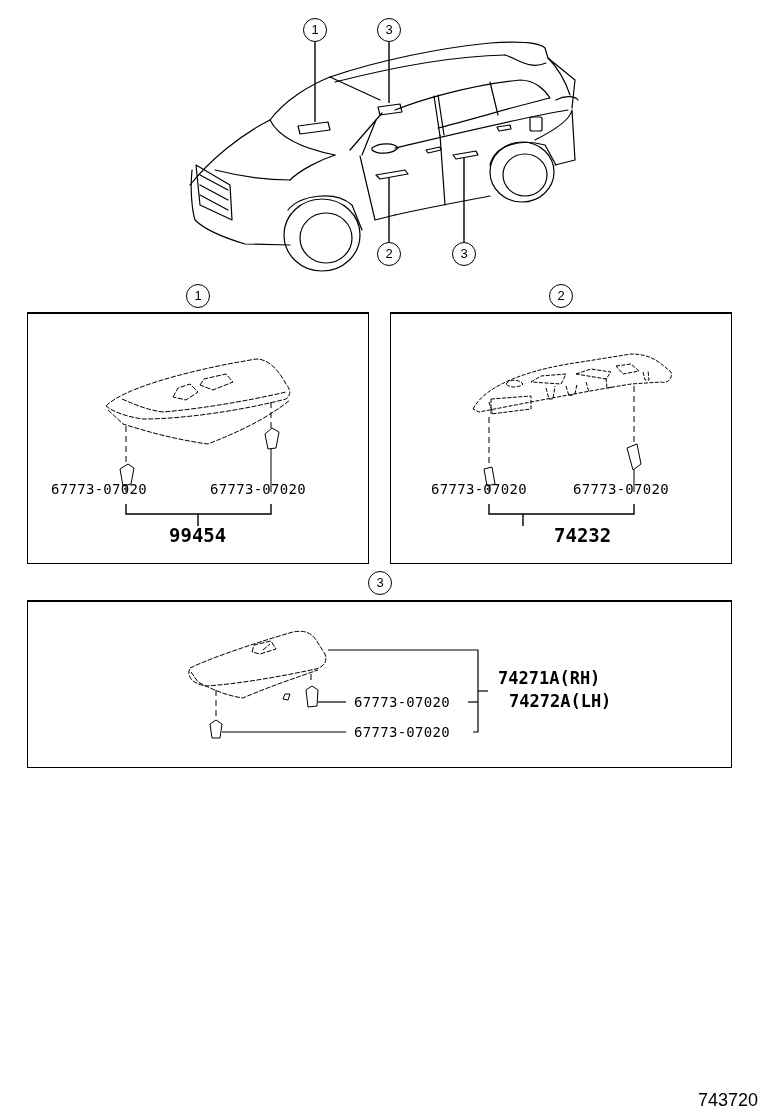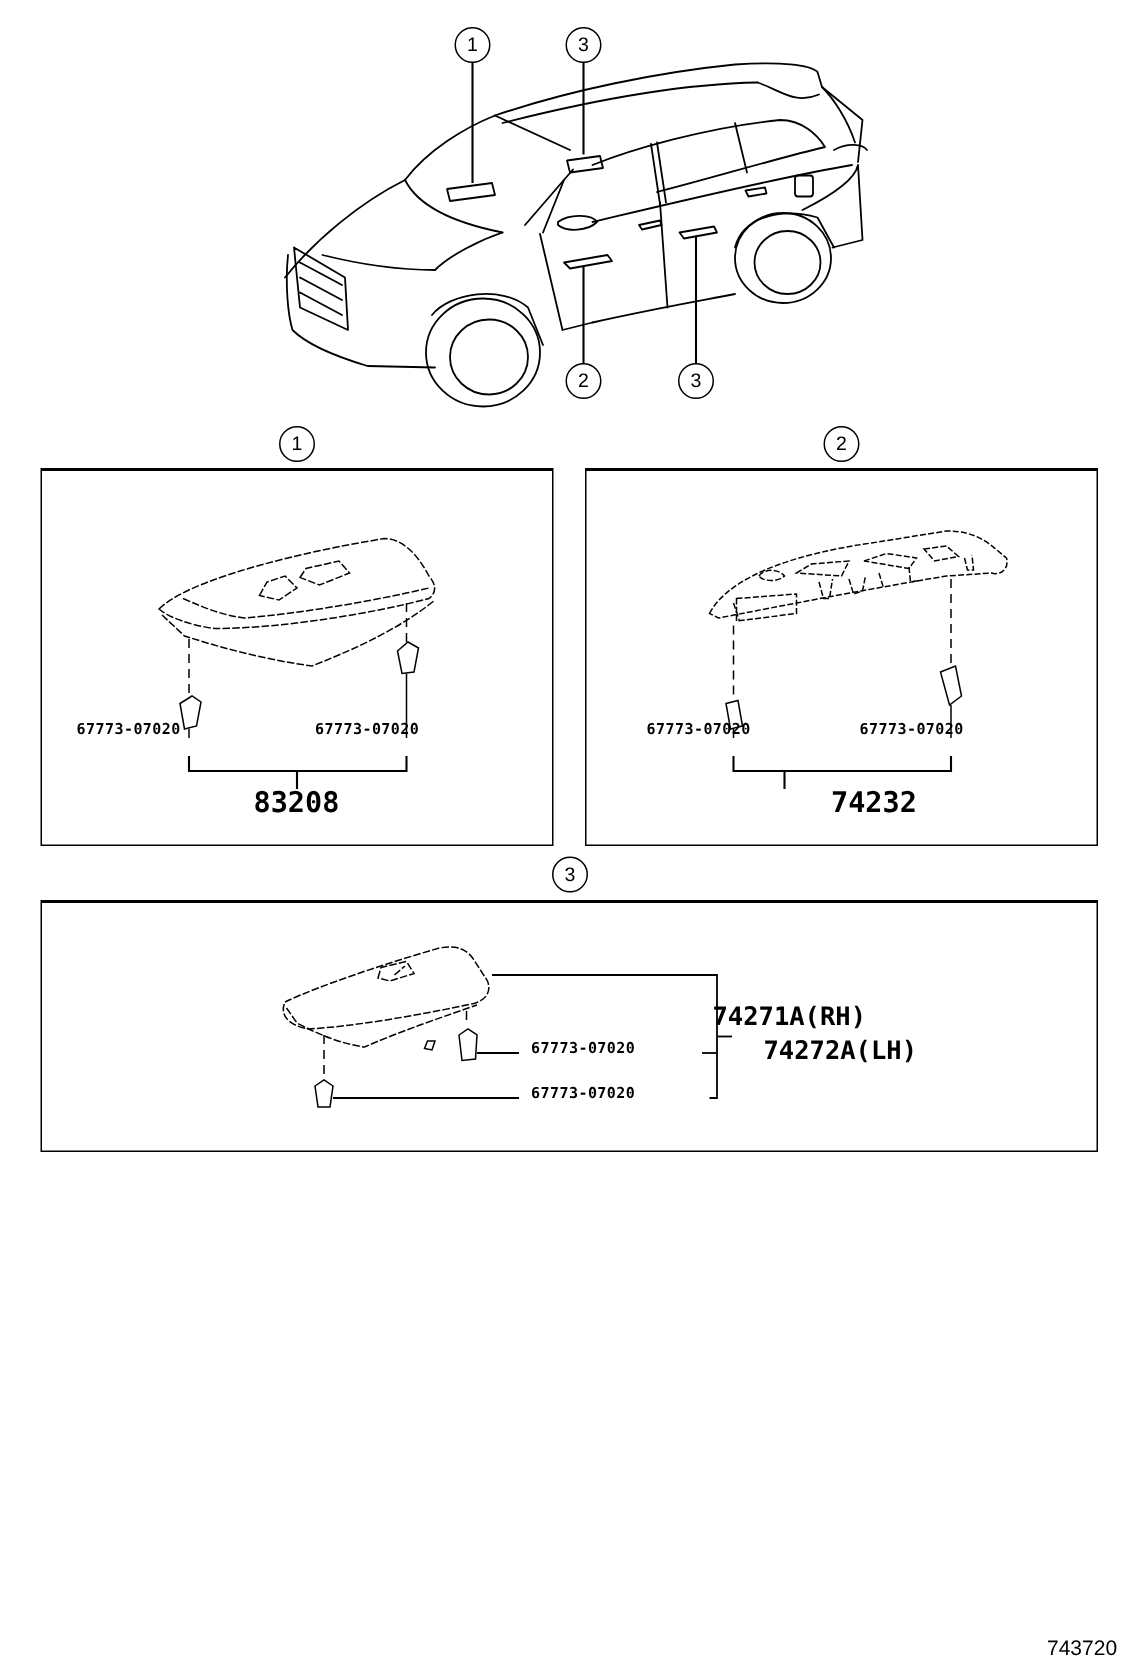--- a/index.html
+++ b/index.html
@@ -3,24 +3,24 @@
 <meta charset="utf-8">
 <style>
   html, body { margin:0; padding:0; background:#ffffff; }
   body { width:760px; height:1112px; position:relative; overflow:hidden;
          font-family:"DejaVu Sans Mono","Liberation Mono",monospace; color:#000; }
   .callout { position:absolute; width:24px; height:24px; border:1.3px solid #000; border-radius:50%;
              box-sizing:border-box; font-family:"Liberation Sans",sans-serif; font-size:13px;
              text-align:center; line-height:22px; background:#fff; }
   .panel { position:absolute; border:1.5px solid #000; border-top-width:2px; box-sizing:border-box; }
   .pn { position:absolute; font-family:"DejaVu Sans Mono","Liberation Mono",monospace;
-        font-size:10px; font-weight:bold; letter-spacing:0.3px; white-space:nowrap; }
+        font-size:14px; font-weight:normal; letter-spacing:0.3px; white-space:nowrap; }
   .pn-main { position:absolute; font-family:"DejaVu Sans Mono","Liberation Mono",monospace;
              font-size:19px; font-weight:bold; white-space:nowrap; }
-  .illust-no { position:absolute; font-family:"Liberation Sans",sans-serif; font-size:14px;text-align:right; }
+  .illust-no { position:absolute; font-family:"Liberation Sans",sans-serif; font-size:18px;text-align:right; }
   svg { position:absolute; overflow:visible; }
 </style>
 </head>
 <body>
 
 <svg width="760" height="280" style="left:0;top:0" viewBox="0 0 760 280">
   <g fill="none" stroke="#000" stroke-width="1.2" stroke-linejoin="round" stroke-linecap="round">
 
     <path d="M330,77 C380,60 440,48 490,43 C520,41 540,43 545,48 L548,58 C556,66 565,80 570,95"></path>
     <path d="M335,82 C390,68 450,56 505,55"></path>
@@ -108,21 +108,21 @@
       <line x1="98" y1="172" x2="98" y2="178"></line>
       <line x1="243" y1="135" x2="243" y2="178"></line>
     </g>
     <g stroke="#000" stroke-width="1.4" fill="none">
       <path d="M98,190 L98,200 L243,200 L243,190"></path>
       <line x1="170" y1="200" x2="170" y2="212"></line>
     </g>
   </svg>
   <div class="pn" style="left:23px;top:167px;">67773-07020</div>
   <div class="pn" style="left:182px;top:167px;">67773-07020</div>
-  <div class="pn-main" style="left:141px;top:210px;">83208</div>
+  <div class="pn-main" style="left:141px;top:210px;">99454</div>
 </div>
 
 <div class="callout" style="left:549px;top:284px;">2</div>
 <div class="panel" style="left:390px;top:312px;width:342px;height:252px;">
   <svg width="342" height="252" style="left:0;top:0" viewBox="0 0 342 252">
     <g fill="none" stroke="#000" stroke-width="1" stroke-dasharray="4,1.5">
       <path d="M82,95 C95,70 140,55 190,48 L240,40 C262,40 270,50 280,58 C282,65 276,70 270,68 L240,70 C180,80 130,90 88,98 Z"></path>
       <path d="M100,85 L100,100 L140,95 L140,82 Z"></path>
       <path d="M115,70 C118,65 128,65 132,70 C128,74 118,74 115,70 Z"></path>
       <path d="M140,68 L150,62 L175,60 L170,70 Z"></path>
@@ -172,17 +172,17 @@
     <g stroke="#000" stroke-width="1.2" fill="none">
       <line x1="290" y1="100" x2="318" y2="100"></line>
       <line x1="194" y1="130" x2="318" y2="130"></line>
       <path d="M300,48 L450,48 L450,130 L445,130"></path>
       <line x1="440" y1="100" x2="450" y2="100"></line>
       <line x1="450" y1="89" x2="460" y2="89"></line>
     </g>
   </svg>
   <div class="pn" style="left:326px;top:92px;">67773-07020</div>
   <div class="pn" style="left:326px;top:122px;">67773-07020</div>
-  <div class="pn-main" style="left:447px;top:66px;font-size:17px;">74271A(RH)</div>
+  <div class="pn-main" style="left:470px;top:66px;font-size:17px;">74271A(RH)</div>
   <div class="pn-main" style="left:470px;top:89px;font-size:17px;margin-left:11px;">74272A(LH)</div>
 </div>
 
 <div class="illust-no" style="left:698px;top:1090px;">743720</div>
 
 </body></html>

